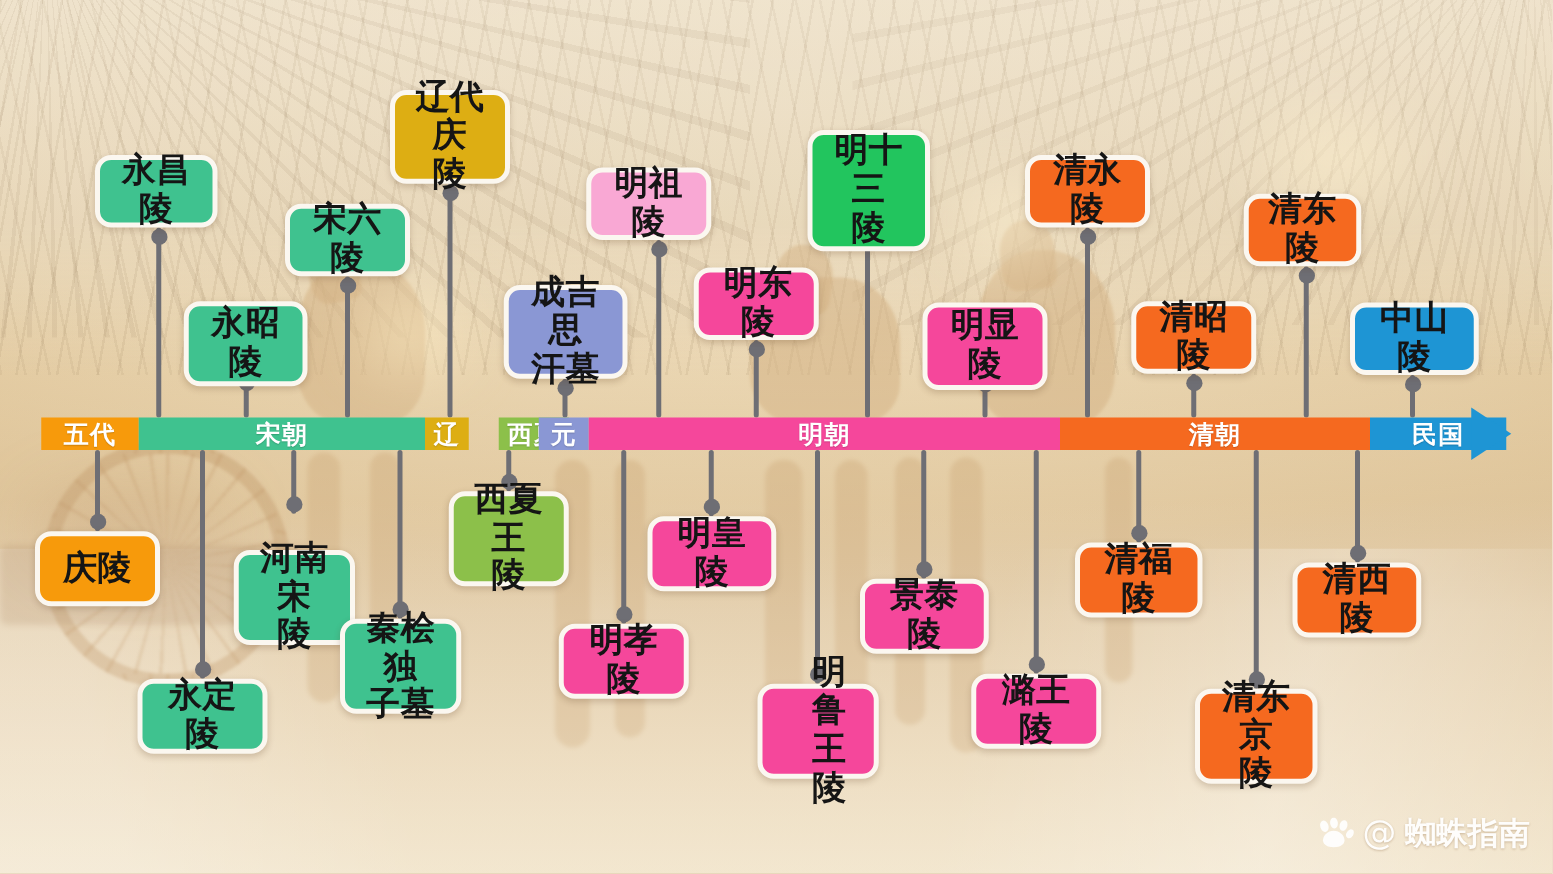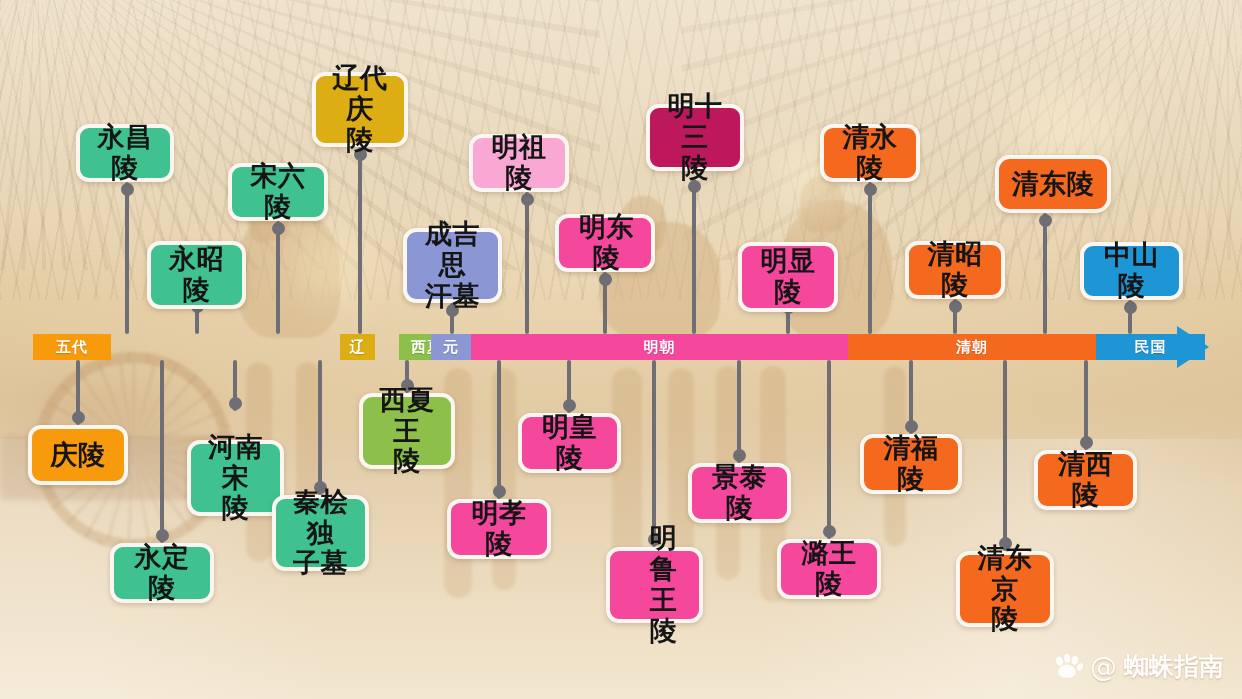--- a/index.html
+++ b/index.html
@@ -85,21 +85,21 @@
     background:linear-gradient(180deg, rgba(250,243,229,.34) 0%, rgba(250,242,226,.18) 38%, rgba(252,246,234,.30) 72%, rgba(253,248,238,.42) 100%);
   }
 
   
   #axis{
     position:absolute;left:33px;top:334px;width:1172px;height:26px;
   }
   .seg{
     position:absolute;top:0;height:26px;
     display:flex;align-items:center;justify-content:center;
-    color:#FFFFFF;font-weight:bold;font-size:15px;
+    color:#FFFFFF;font-weight:bold;font-size:20px;
     letter-spacing:1px;
     text-shadow:0 1px 1px rgba(0,0,0,.18);
     box-sizing:border-box;
     white-space:nowrap;
   }
   #axis-arrow{
     position:absolute;left:1177px;top:326px;width:0;height:0;
     border-top:21px solid transparent;
     border-bottom:21px solid transparent;
     border-left:32px solid #1E95D4;
@@ -224,45 +224,46 @@
       <div class="conn" style="left: 909px; background: rgb(110, 110, 116); top: 360px; height: 74px;"></div>
       <div class="conn-dot" style="left: 904.5px; top: 420px; background: rgb(110, 110, 116);"></div>
       <div class="conn" style="left: 1003px; background: rgb(110, 110, 116); top: 360px; height: 191px;"></div>
       <div class="conn-dot" style="left: 998.5px; top: 537px; background: rgb(110, 110, 116);"></div>
       <div class="conn" style="left: 1084px; background: rgb(110, 110, 116); top: 360px; height: 90px;"></div>
       <div class="conn-dot" style="left: 1079.5px; top: 436px; background: rgb(110, 110, 116);"></div>
     </div>
 
   <div id="axis">
       <div class="seg" style="left: 0px; width: 78px; background: rgb(247, 154, 11);">五代</div>
+      <div class="seg" style="left: 78px; width: 229px; background: rgb(63, 194, 143);">宋朝</div>
       <div class="seg" style="left: 307px; width: 35px; background: rgb(221, 174, 19);">辽</div>
       <div class="seg" style="left: 342px; width: 56px; background: rgb(140, 192, 74); margin-left: 24px;">西夏</div>
       <div class="seg" style="left: 398px; width: 40px; background: rgb(138, 151, 212);">元</div>
       <div class="seg" style="left: 438px; width: 377px; background: rgb(245, 71, 155);">明朝</div>
       <div class="seg" style="left: 815px; width: 248px; background: rgb(245, 105, 31);">清朝</div>
       <div class="seg" style="left: 1063px; width: 109px; background: rgb(30, 149, 212);">民国</div>
     </div>
   <div id="axis-arrow" style="border-left-color: rgb(30, 149, 212);"></div>
 
   <div id="cards-above">
       <div class="card" style="left: 76px; top: 124px; width: 98px; height: 58px; background: rgb(63, 194, 143); border-color: rgb(251, 247, 240); color: rgb(21, 21, 21);">永昌陵</div>
       <div class="card" style="left: 147px; top: 241px; width: 99px; height: 68px; background: rgb(63, 194, 143); border-color: rgb(251, 247, 240); color: rgb(21, 21, 21);">永昭陵</div>
       <div class="card" style="left: 228px; top: 163px; width: 100px; height: 58px; background: rgb(63, 194, 143); border-color: rgb(251, 247, 240); color: rgb(21, 21, 21);">宋六陵</div>
       <div class="card" style="left: 312px; top: 72px; width: 96px; height: 75px; background: rgb(221, 174, 19); border-color: rgb(251, 247, 240); color: rgb(21, 21, 21);">辽代庆
 陵</div>
       <div class="card" style="left: 403px; top: 228px; width: 99px; height: 75px; background: rgb(138, 151, 212); border-color: rgb(251, 247, 240); color: rgb(21, 21, 21);">成吉思
 汗墓</div>
       <div class="card" style="left: 469px; top: 134px; width: 100px; height: 58px; background: #f9a8d4; border-color: rgb(251, 247, 240); color: rgb(21, 21, 21);">明祖陵</div>
       <div class="card" style="left: 555px; top: 214px; width: 100px; height: 58px; background: rgb(245, 71, 155); border-color: rgb(251, 247, 240); color: rgb(21, 21, 21); padding-left: 13px;">明东陵</div>
-      <div class="card" style="left: 646px; top: 104px; width: 98px; height: 67px; background: #be185d; border-color: rgb(251, 247, 240); color: rgb(21, 21, 21);">明十三
+      <div class="card" style="left: 646px; top: 104px; width: 98px; height: 97px; background: #22c55e; border-color: rgb(251, 247, 240); color: rgb(21, 21, 21);">明十三
 陵</div>
       <div class="card" style="left: 738px; top: 242px; width: 100px; height: 70px; background: rgb(245, 71, 155); border-color: rgb(251, 247, 240); color: rgb(21, 21, 21);">明显陵</div>
       <div class="card" style="left: 820px; top: 124px; width: 100px; height: 58px; background: rgb(245, 105, 31); border-color: rgb(251, 247, 240); color: rgb(21, 21, 21);">清永陵</div>
       <div class="card" style="left: 905px; top: 241px; width: 100px; height: 58px; background: rgb(245, 105, 31); border-color: rgb(251, 247, 240); color: rgb(21, 21, 21);">清昭陵</div>
-      <div class="card" style="left: 995px; top: 155px; width: 116px; height: 58px; background: rgb(245, 105, 31); border-color: rgb(251, 247, 240); color: rgb(21, 21, 21); border-radius: 15px;">清东陵</div>
+      <div class="card" style="left: 995px; top: 155px; width: 94px; height: 58px; background: rgb(245, 105, 31); border-color: rgb(251, 247, 240); color: rgb(21, 21, 21);">清东陵</div>
       <div class="card" style="left: 1080px; top: 242px; width: 103px; height: 58px; background: rgb(30, 149, 212); border-color: rgb(251, 247, 240); color: rgb(21, 21, 21);">中山陵</div>
     </div>
   <div id="cards-below">
       <div class="card" style="left: 28px; top: 425px; width: 100px; height: 60px; background: rgb(247, 154, 11); border-color: rgb(251, 247, 240); color: rgb(21, 21, 21);">庆陵</div>
       <div class="card" style="left: 110px; top: 543px; width: 104px; height: 60px; background: rgb(63, 194, 143); border-color: rgb(251, 247, 240); color: rgb(21, 21, 21);">永定陵</div>
       <div class="card" style="left: 187px; top: 411px; width: 97px; height: 76px; background: rgb(63, 194, 143); border-color: rgb(251, 247, 240); color: rgb(21, 21, 21); margin-top: 29px;">河南宋
 陵</div>
       <div class="card" style="left: 272px; top: 495px; width: 97px; height: 76px; background: rgb(63, 194, 143); border-color: rgb(251, 247, 240); color: rgb(21, 21, 21); font-family: Liberation Serif, serif;">秦桧独
 子墓</div>
       <div class="card" style="left: 359px; top: 393px; width: 96px; height: 76px; background: rgb(140, 192, 74); border-color: rgb(251, 247, 240); color: rgb(21, 21, 21);">西夏王

